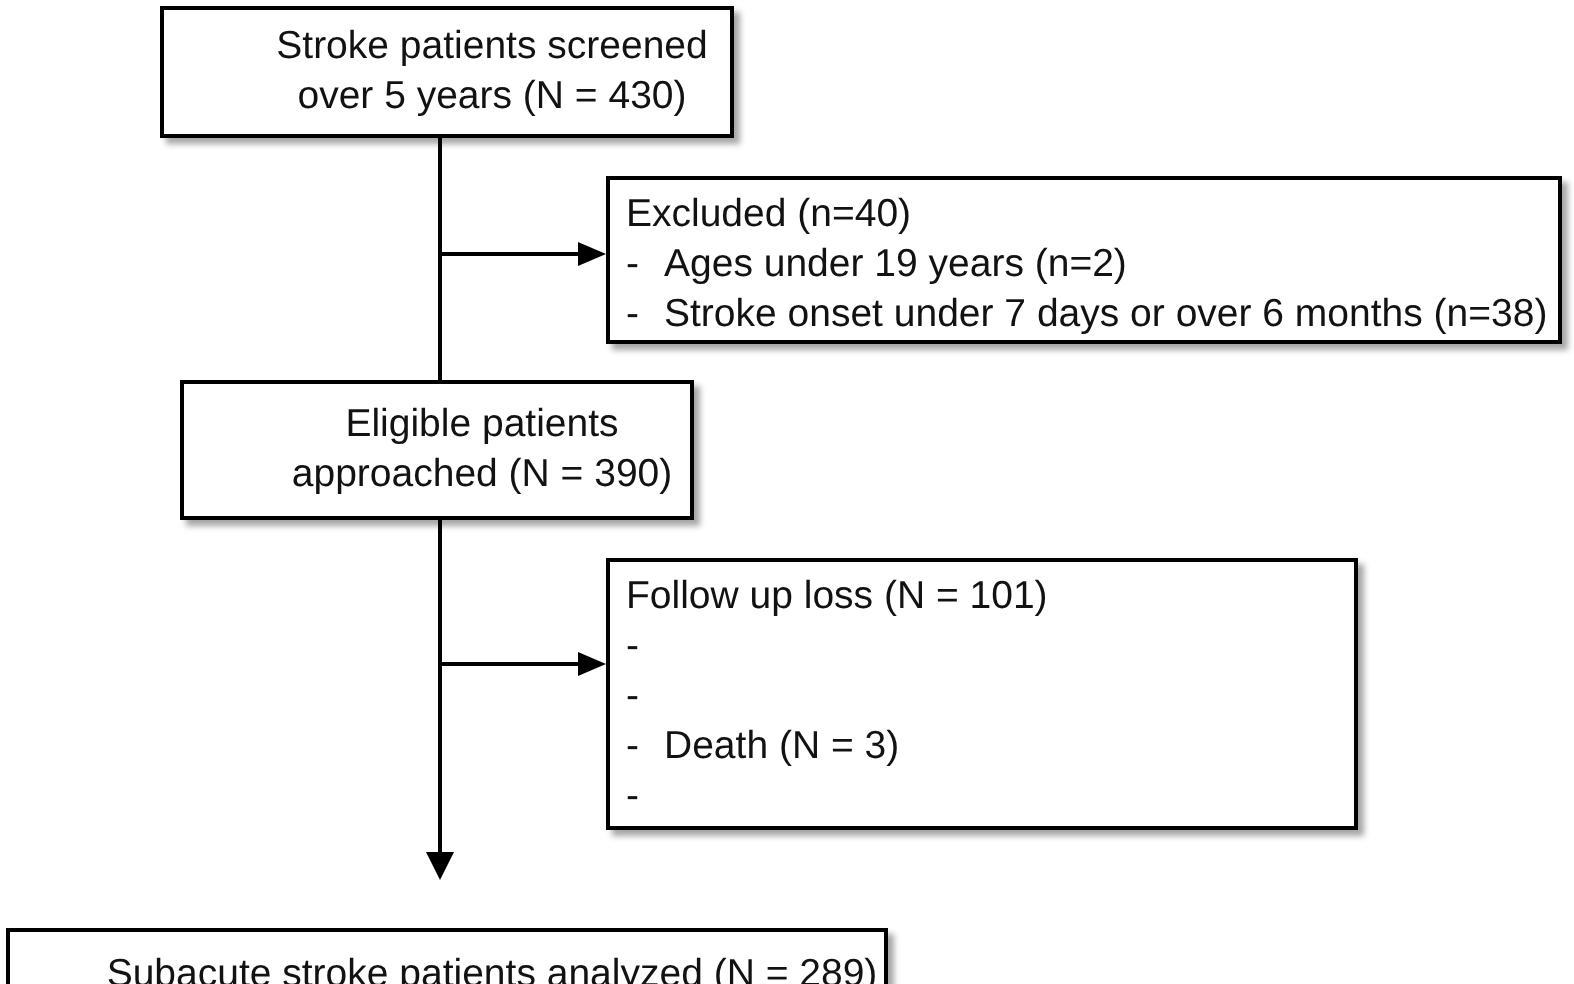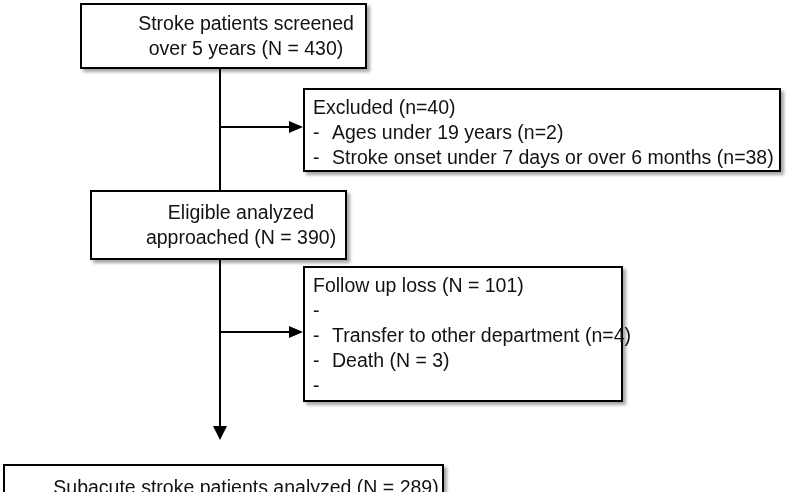--- a/index.html
+++ b/index.html
@@ -100,32 +100,31 @@
       <span class="dash">-</span>
       <span class="item-text">Ages under 19 years (n=2)</span>
     </div>
     <div class="item">
       <span class="dash">-</span>
       <span class="item-text">Stroke onset under 7 days or over 6 months (n=38)</span>
     </div>
   </div>
 
   <div class="box center" style="left:90px; top:190px; width:257px; height:70px">
-    <div>Eligible analyzed</div>
+    <div>Eligible patients</div>
     <div>approached (N = 390)</div>
   </div>
 
-  <div class="box list" style="left:303px; top:266px; width:320px; height:136px">
+  <div class="box list" style="left:303px; top:279px; width:376px; height:136px">
     <div class="title">Follow up loss (N = 101)</div>
     <div class="item">
       <span class="dash">-</span>
     </div>
     <div class="item">
       <span class="dash">-</span>
-      <span class="item-text">Transfer to other department (n=4)</span>
     </div>
     <div class="item">
       <span class="dash">-</span>
       <span class="item-text">Death (N = 3)</span>
     </div>
     <div class="item">
       <span class="dash">-</span>
     </div>
   </div>
 

